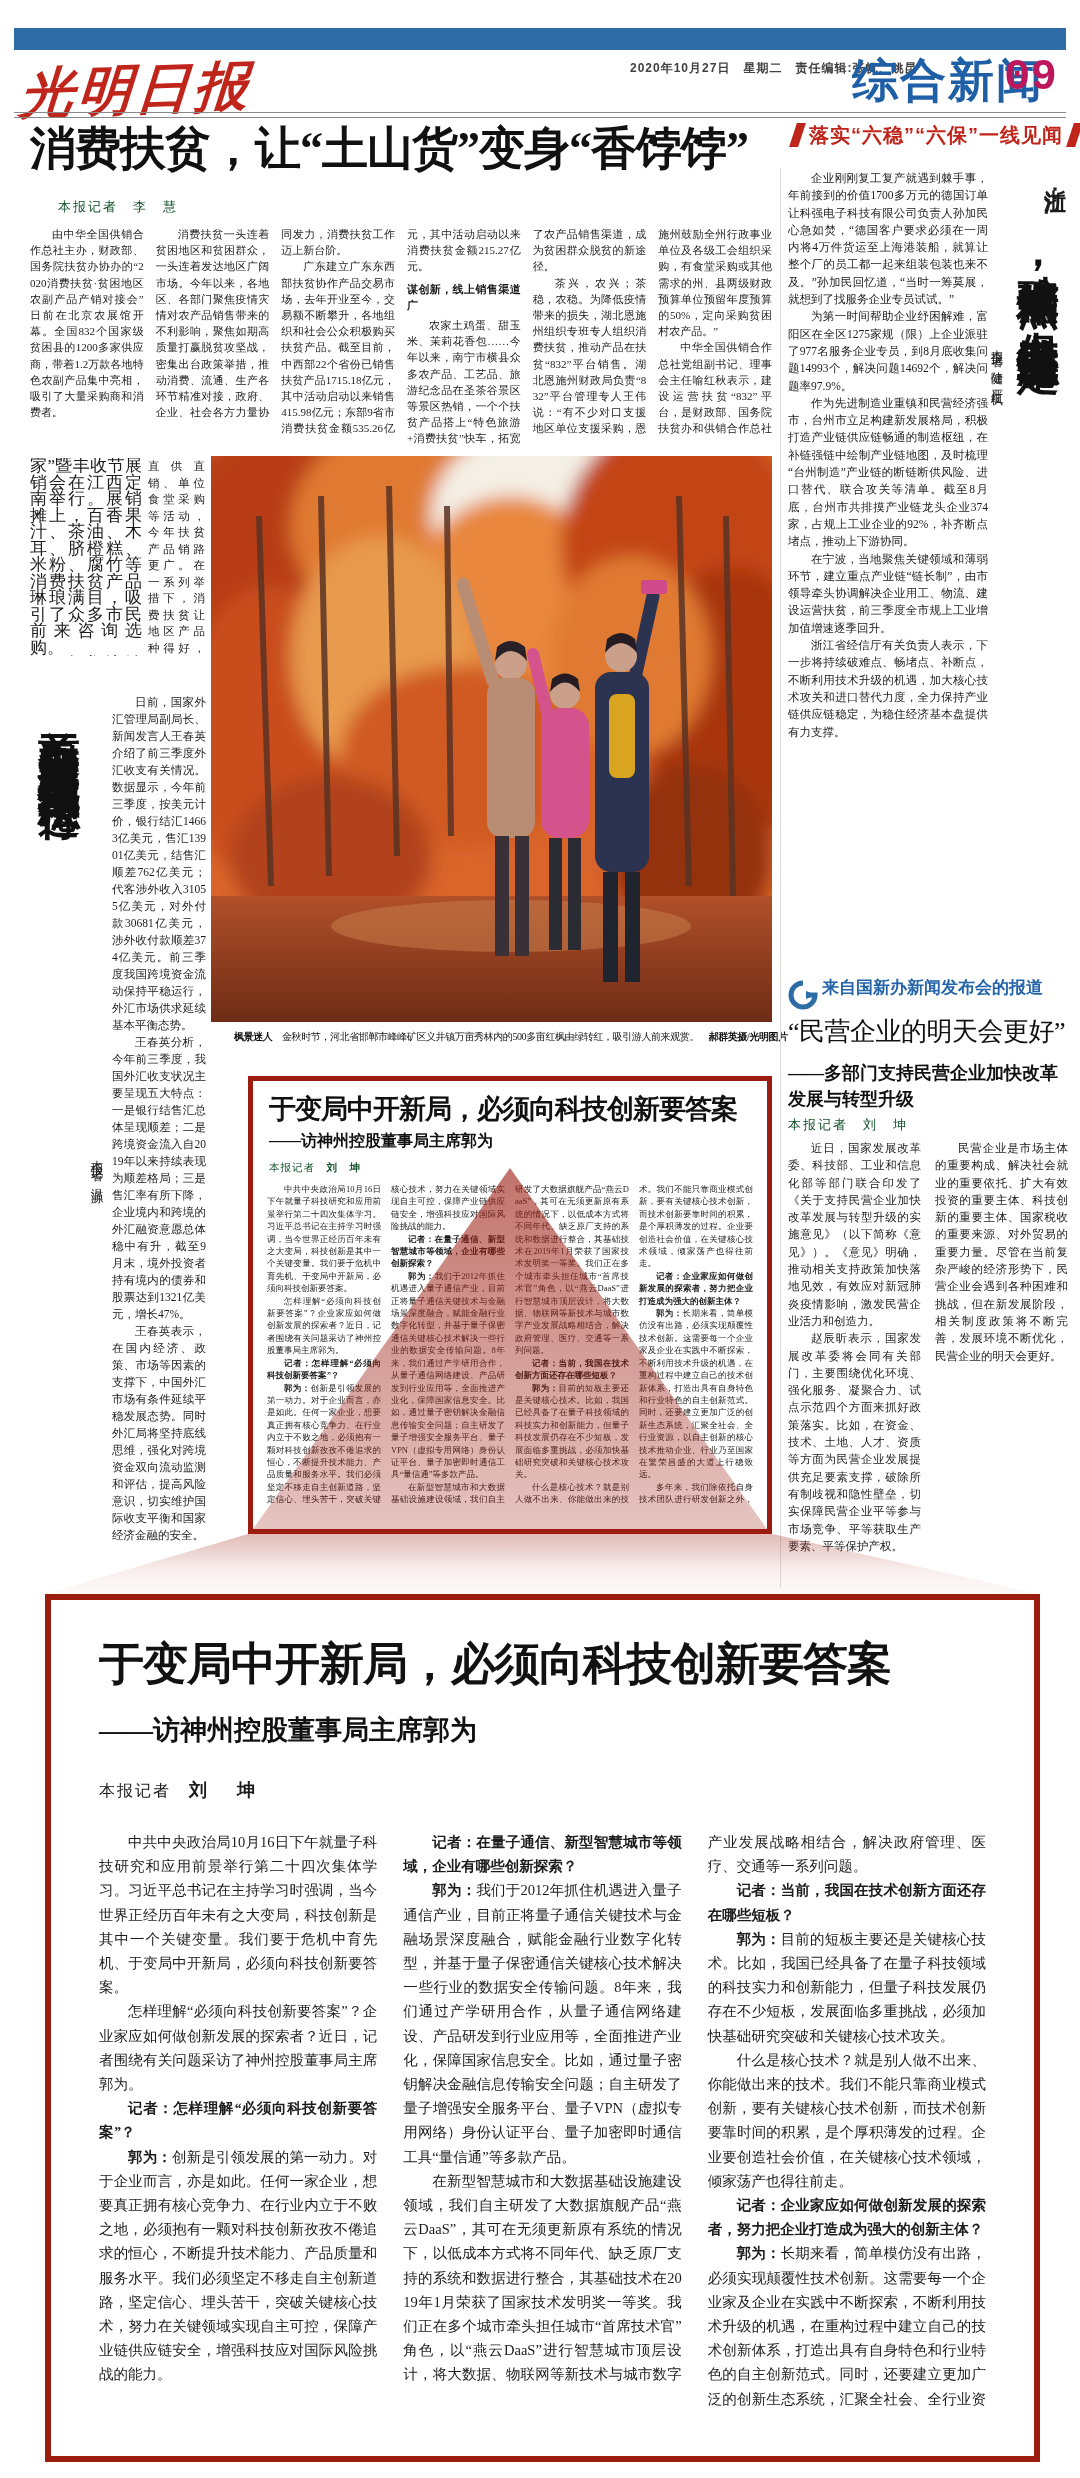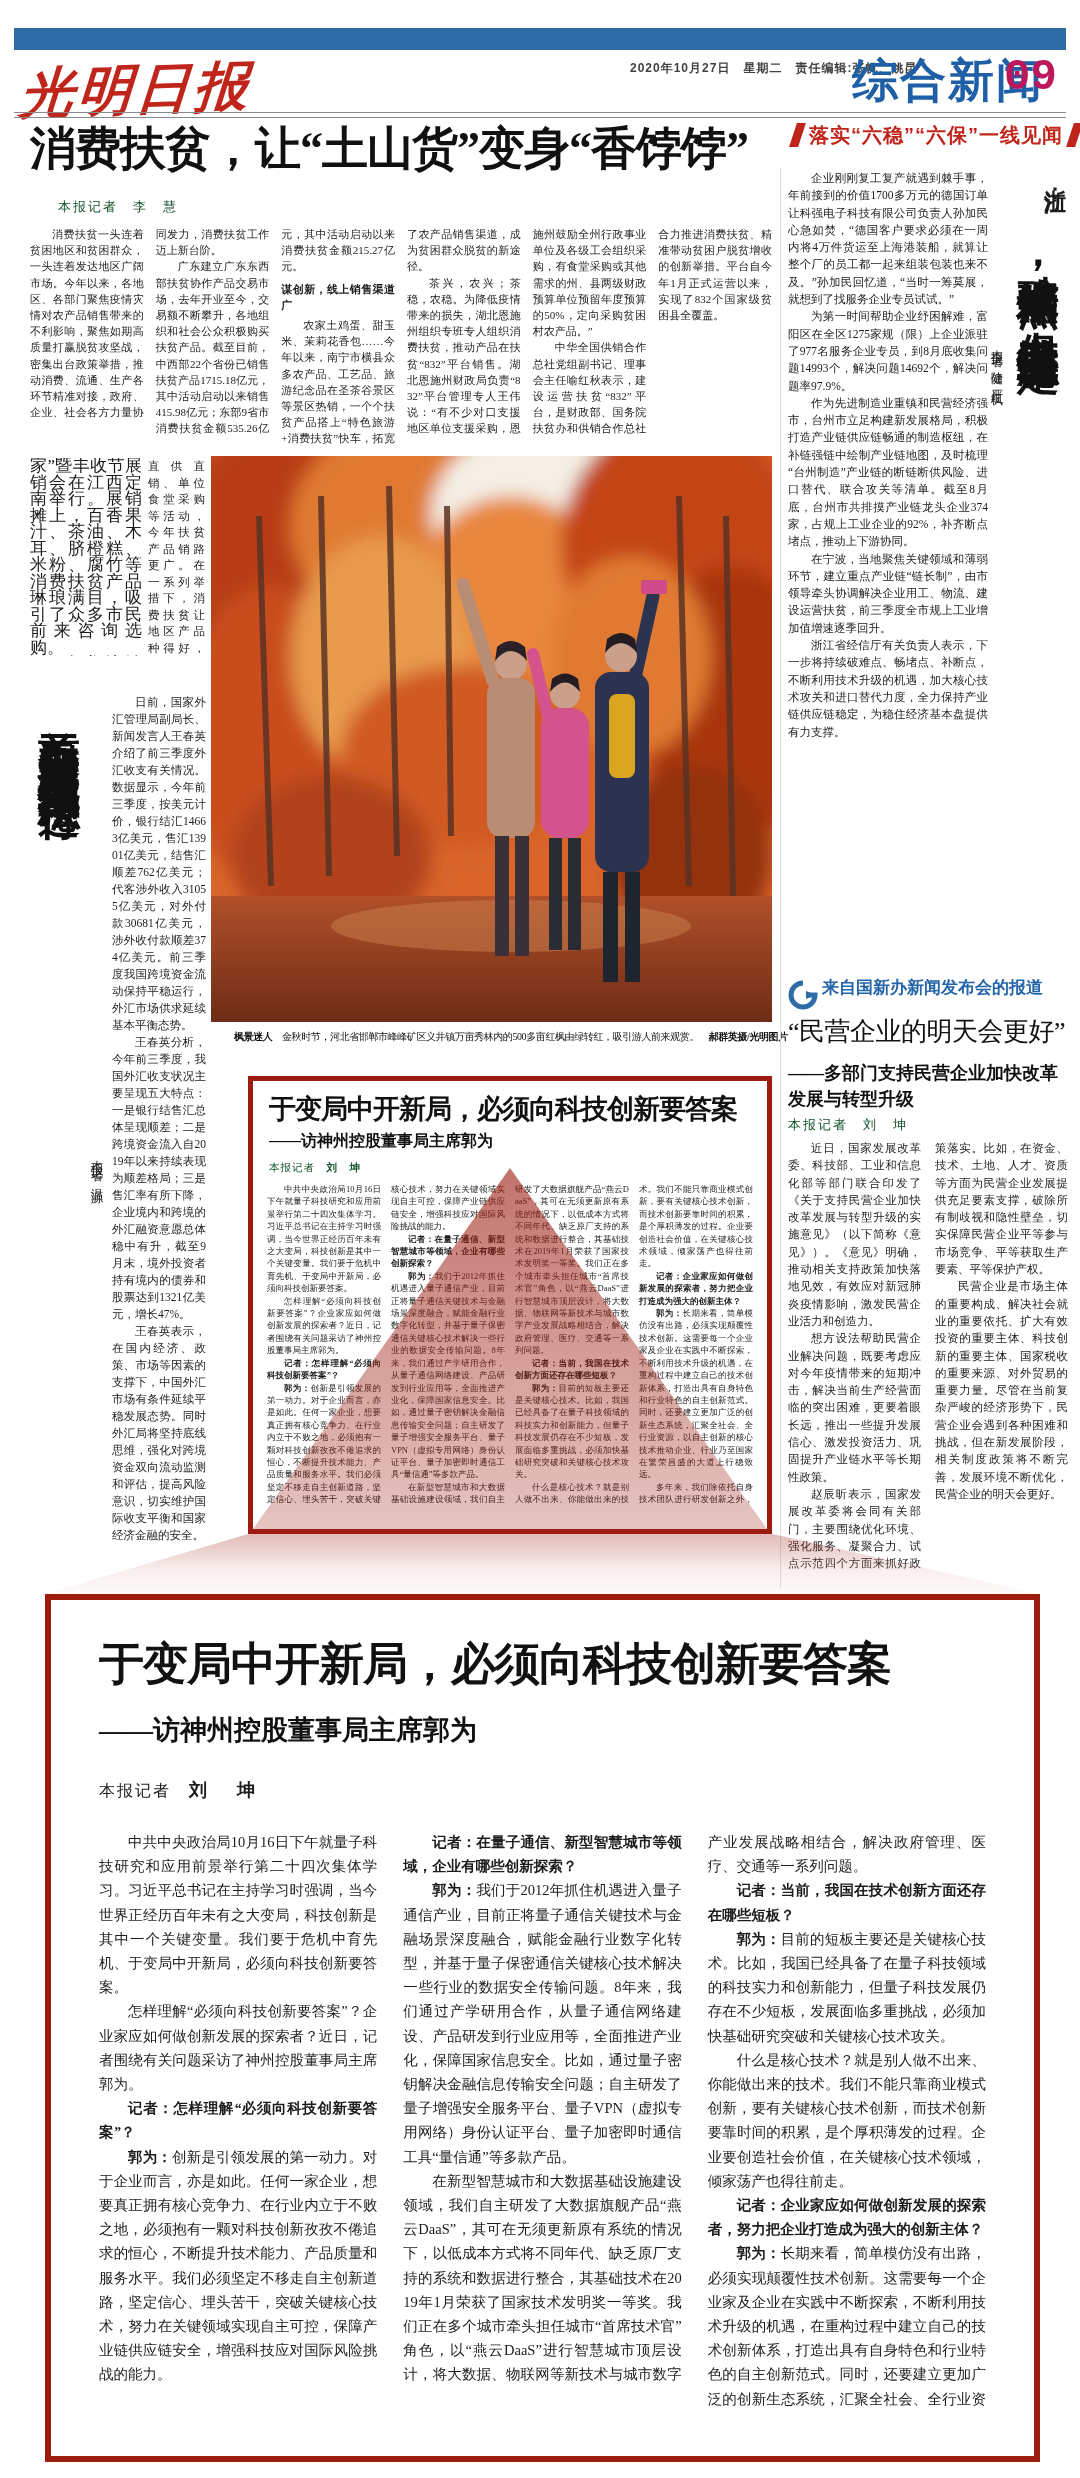--- a/index.html
+++ b/index.html
@@ -102,20 +102,21 @@
   <div class="abs page-no">09</div>
   <div class="abs headrule"></div>
 
   <div class="abs banner">
     <span class="bar"></span><span class="txt">落实“六稳”“六保”一线见闻</span><span class="bar"></span>
   </div>
 
   <div class="abs main-headline">消费扶贫，让“土山货”变身“香饽饽”</div>
   <div class="abs byline main-byline">本报记者　李　慧</div>
   <div class="abs cols main-cols">
+      <p class="t-p">由中华全国供销合作总社主办，财政部、国务院扶贫办协办的“2020消费扶贫·贫困地区农副产品产销对接会”日前在北京农展馆开幕。全国832个国家级贫困县的1200多家供应商，带着1.2万款各地特色农副产品集中亮相，吸引了大量采购商和消费者。</p>
       <p class="t-p">消费扶贫一头连着贫困地区和贫困群众，一头连着发达地区广阔市场。今年以来，各地区、各部门聚焦疫情灾情对农产品销售带来的不利影响，聚焦如期高质量打赢脱贫攻坚战，密集出台政策举措，推动消费、流通、生产各环节精准对接，政府、企业、社会各方力量协同发力，消费扶贫工作迈上新台阶。</p>
       <p class="t-p">广东建立广东东西部扶贫协作产品交易市场，去年开业至今，交易额不断攀升，各地组织和社会公众积极购买扶贫产品。截至目前，中西部22个省份已销售扶贫产品1715.18亿元，其中活动启动以来销售415.98亿元；东部9省市消费扶贫金额535.26亿元，其中活动启动以来消费扶贫金额215.27亿元。</p>
       <p class="t-h">谋创新，线上销售渠道广</p>
       <p class="t-p">农家土鸡蛋、甜玉米、茉莉花香包……今年以来，南宁市横县众多农产品、工艺品、旅游纪念品在圣茶谷景区等景区热销，一个个扶贫产品搭上“特色旅游+消费扶贫”快车，拓宽了农产品销售渠道，成为贫困群众脱贫的新途径。</p>
       <p class="t-p">茶兴，农兴；茶稳，农稳。为降低疫情带来的损失，湖北恩施州组织专班专人组织消费扶贫，推动产品在扶贫“832”平台销售。湖北恩施州财政局负责“832”平台管理专人王伟说：“有不少对口支援地区单位支援采购，恩施州鼓励全州行政事业单位及各级工会组织采购，有食堂采购或其他需求的州、县两级财政预算单位预留年度预算的50%，定向采购贫困村农产品。”</p>
       <p class="t-p">中华全国供销合作总社党组副书记、理事会主任喻红秋表示，建设运营扶贫“832”平台，是财政部、国务院扶贫办和供销合作总社合力推进消费扶贫、精准带动贫困户脱贫增收的创新举措。平台自今年1月正式运营以来，实现了832个国家级贫困县全覆盖。</p>
     </div>
   <div class="abs plain contA">
       <p class="t-c">家”暨丰收节展销会在江西定南举行。展销摊上，百香果汁、茶油、木耳、脐橙糕、米粉、腐竹等消费扶贫产品琳琅满目，吸引了众多市民前来咨询选购。</p>
       <p class="t-p">在龙塘镇消费扶贫产品展销区，木耳和蜂蜜依靠绝佳的口感和优良的品质尤受欢迎。“今天的生意特别好，木耳一上午卖了60斤，蜂蜜卖了10罐，收入2100元。多亏了政府搭建的展销会平台，帮助我们贫困户脱贫致富。”龙塘镇长富村贫困户黎宏生说。</p>
@@ -220,21 +221,20 @@
       <path d="M15 3 a12 12 0 1 0 12 12 l-9 0" fill="none" stroke="#2e6ca6" stroke-width="5"></path>
       <polygon points="18,11 28,15 18,19" fill="#2e6ca6"></polygon>
     </svg>
     <span class="tagline">来自国新办新闻发布会的报道</span>
   </div>
   <div class="abs my-headline">“民营企业的明天会更好”</div>
   <div class="abs my-sub">——多部门支持民营企业加快改革发展与转型升级</div>
   <div class="abs byline my-byline">本报记者　刘　坤</div>
   <div class="abs cols my-cols">
       <p class="t-p">近日，国家发展改革委、科技部、工业和信息化部等部门联合印发了《关于支持民营企业加快改革发展与转型升级的实施意见》（以下简称《意见》）。《意见》明确，推动相关支持政策加快落地见效，有效应对新冠肺炎疫情影响，激发民营企业活力和创造力。</p>
-      <p class="t-p">想方设法帮助民营企业解决问题，既要考虑应对今年疫情带来的短期冲击，解决当前生产经营面临的突出困难，更要着眼长远，推出一些提升发展信心、激发投资活力、巩固提升产业链水平等长期性政策。</p>
       <p class="t-p">赵辰昕表示，国家发展改革委将会同有关部门，主要围绕优化环境、强化服务、凝聚合力、试点示范四个方面来抓好政策落实。比如，在资金、技术、土地、人才、资质等方面为民营企业发展提供充足要素支撑，破除所有制歧视和隐性壁垒，切实保障民营企业平等参与市场竞争、平等获取生产要素、平等保护产权。</p>
       <p class="t-p">民营企业是市场主体的重要构成、解决社会就业的重要依托、扩大有效投资的重要主体、科技创新的重要主体、国家税收的重要来源、对外贸易的重要力量。尽管在当前复杂严峻的经济形势下，民营企业会遇到各种困难和挑战，但在新发展阶段，相关制度政策将不断完善，发展环境不断优化，民营企业的明天会更好。</p>
     </div>
 
   <div class="abs midbox">
     <div class="abs mid-headline">于变局中开新局，必须向科技创新要答案</div>
     <div class="abs mid-sub">——访神州控股董事局主席郭为</div>
     <div class="abs byline mid-byline">
       <span>本报记者</span>　<b>刘　坤</b>
     </div>

